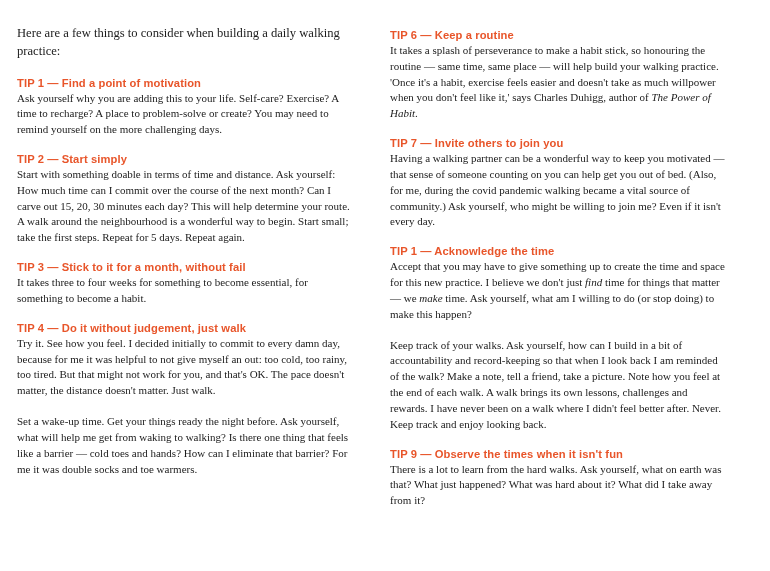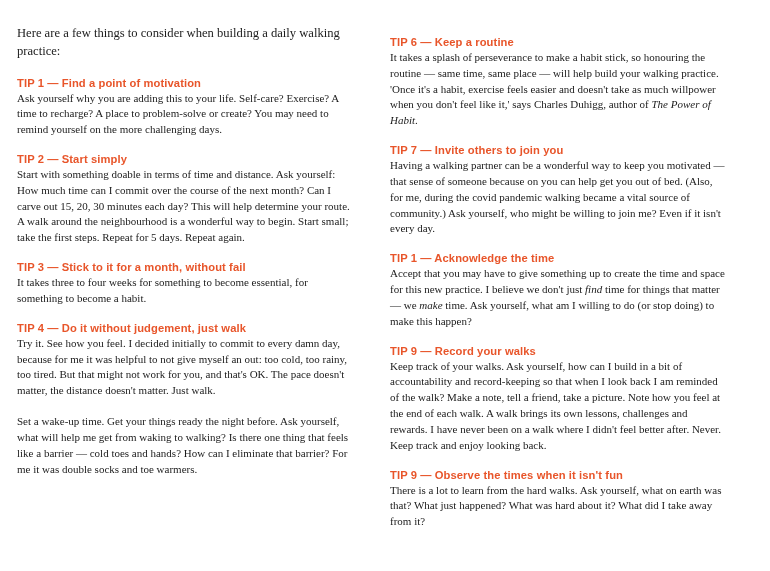--- a/index.html
+++ b/index.html
@@ -38,21 +38,21 @@
   }
   .tip {
     margin: 0 0 15px 0;
   }
   .tip-heading {
     color: #e8552a;
     font-family: "Liberation Sans", sans-serif;
     font-weight: bold;
     font-size: 11.2px;
     letter-spacing: 0.1px;
-    margin: 12px 0 2px 0;
+    margin: 5px 0 2px 0;
   }
   .tip-body {
     font-size: 11px;
     line-height: 1.44;
     margin: 0;
     text-align: left;
   }
   .tip-body em { font-style: italic; }
 </style>
 </head>
@@ -90,30 +90,29 @@
     </div>
 
     <div class="col">
       <div class="tip">
         <p class="tip-heading">TIP 6 — Keep a routine</p>
         <p class="tip-body"><span>It takes a splash of perseverance to make a habit stick, so honouring the routine — same time, same place — will help build your walking practice. 'Once it's a habit, exercise feels easier and doesn't take as much willpower when you don't feel like it,' says Charles Duhigg, author of </span><em>The Power of Habit</em><span>.</span></p>
       </div>
 
       <div class="tip">
         <p class="tip-heading">TIP 7 — Invite others to join you</p>
-        <p class="tip-body">Having a walking partner can be a wonderful way to keep you motivated — that sense of someone because on you can help get you out of bed. (Also, for me, during the covid pandemic walking became a vital source of community.) Ask yourself, who might be willing to join me? Even if it isn't every day.</p>
+        <p class="tip-body">Having a walking partner can be a wonderful way to keep you motivated — that sense of someone counting on you can help get you out of bed. (Also, for me, during the covid pandemic walking became a vital source of community.) Ask yourself, who might be willing to join me? Even if it isn't every day.</p>
       </div>
 
       <div class="tip">
         <p class="tip-heading">TIP 1 — Acknowledge the time</p>
         <p class="tip-body"><span>Accept that you may have to give something up to create the time and space for this new practice. I believe we don't just </span><em>find</em><span> time for things that matter — we </span><em>make</em><span> time. Ask yourself, what am I willing to do (or stop doing) to make this happen?</span></p>
       </div>
 
       <div class="tip">
-        <p class="tip-heading">TIP 9 — Record your walks</p>
         <p class="tip-body">Keep track of your walks. Ask yourself, how can I build in a bit of accountability and record-keeping so that when I look back I am reminded of the walk? Make a note, tell a friend, take a picture. Note how you feel at the end of each walk. A walk brings its own lessons, challenges and rewards. I have never been on a walk where I didn't feel better after. Never. Keep track and enjoy looking back.</p>
       </div>
 
       <div class="tip">
         <p class="tip-heading">TIP 9 — Observe the times when it isn't fun</p>
         <p class="tip-body">There is a lot to learn from the hard walks. Ask yourself, what on earth was that? What just happened? What was hard about it? What did I take away from it?</p>
       </div>
     </div>
 
   </div>

